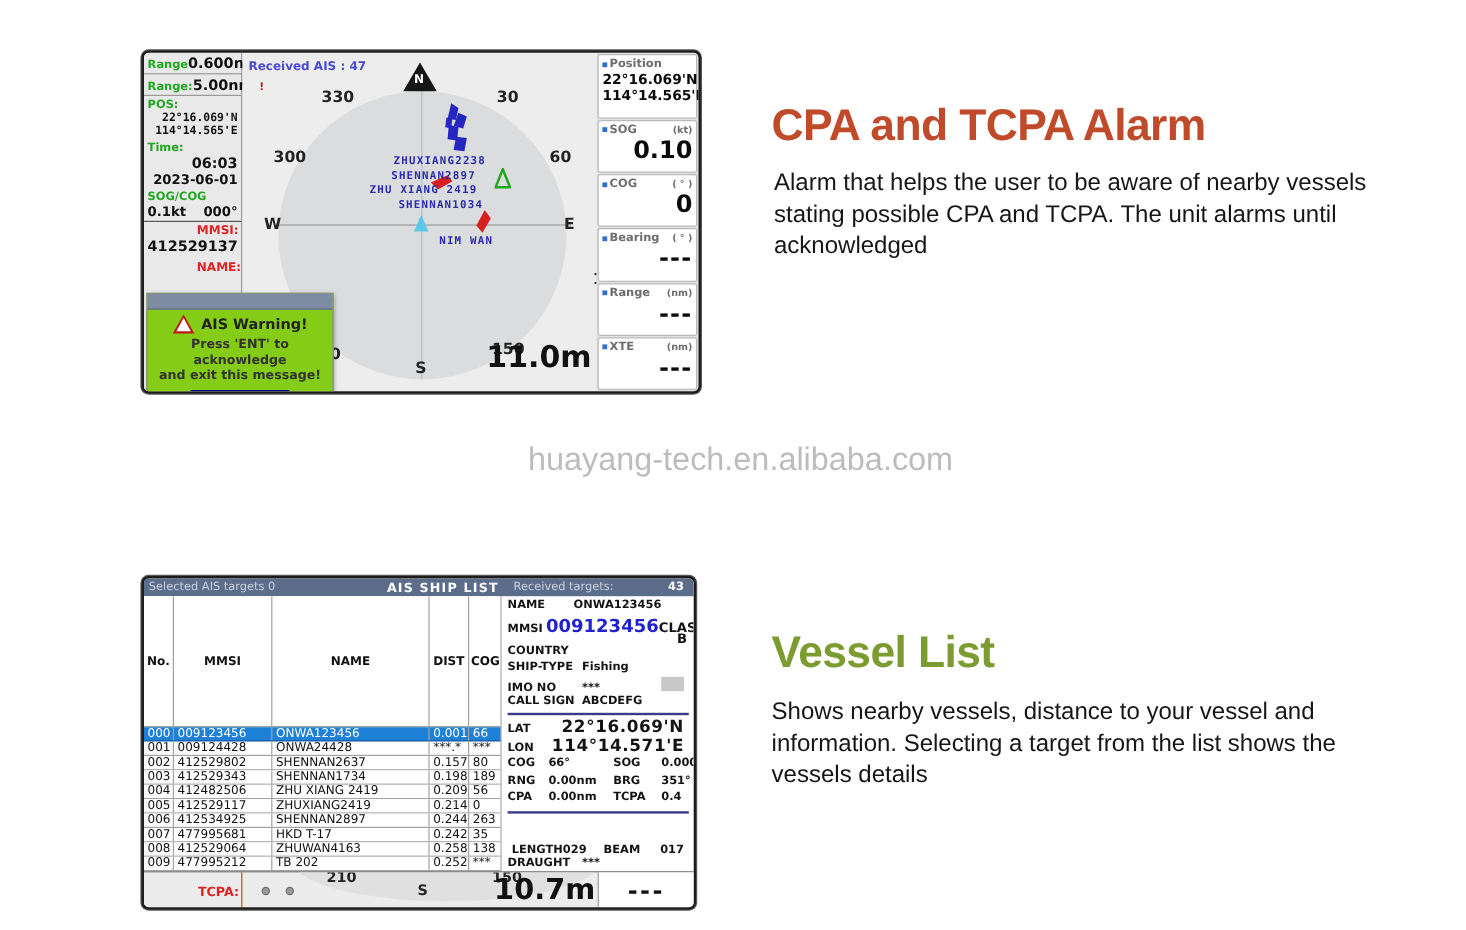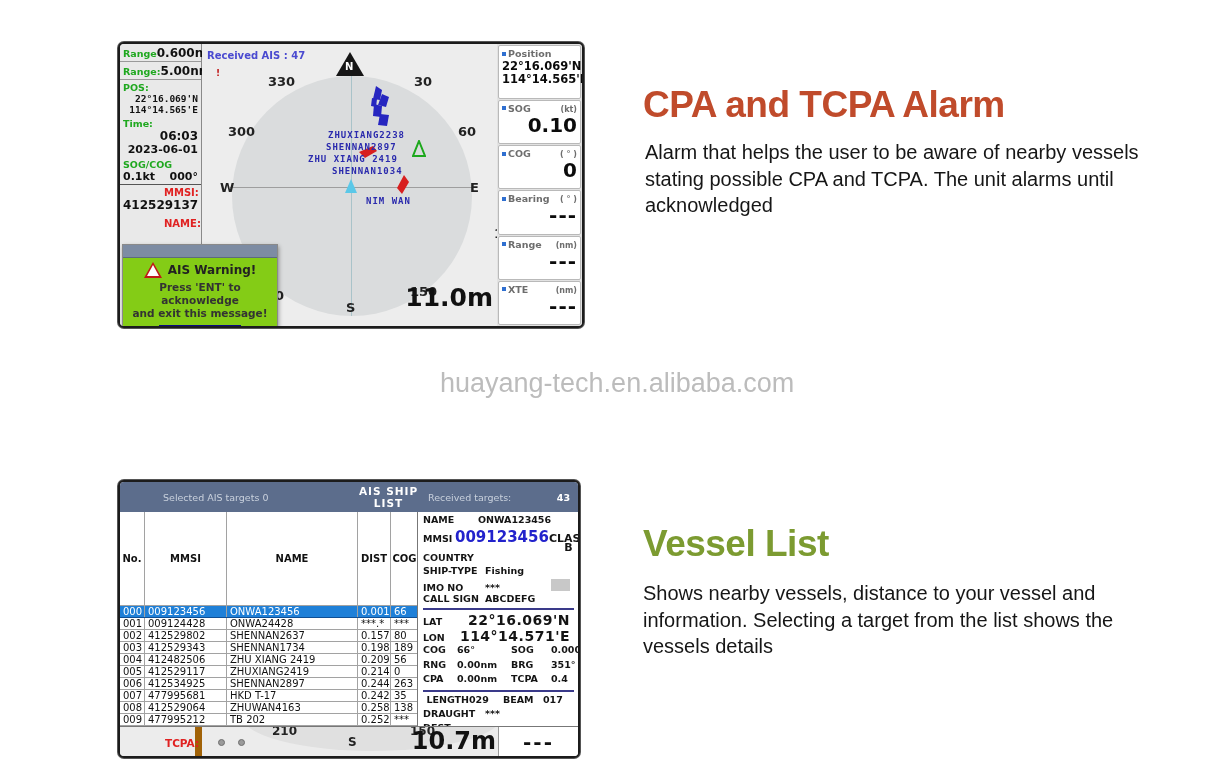--- a/index.html
+++ b/index.html
@@ -63,21 +63,21 @@
   
   .sec-title { position:absolute; font-family:"Liberation Sans","DejaVu Sans",sans-serif; font-size:37px; font-weight:800; letter-spacing:-0.5px; }
   #title1 { left:643px; top:84px; color:#c04b2b; }
   #title2 { left:643px; top:523px; color:#7c9b31; }
   .sec-body { position:absolute; width:494px; font-size:20px; color:#161616; line-height:26.5px; font-family:"Liberation Sans","DejaVu Sans",sans-serif; }
   #body1 { left:645px; top:139px; }
   #body2 { left:643px; top:580px; }
   .watermark { position:absolute; left:440px; top:368px; font-size:27px; color:#bcbcbc; font-family:"Liberation Sans","DejaVu Sans",sans-serif; }
 
   
-  .sl-header { height:30px; background:#5c6d8c; display:flex; align-items:center; font-size:9.5px; flex:none;padding-left:39px; }
+  .sl-header { height:15px; background:#5c6d8c; display:flex; align-items:center; font-size:9.5px; flex:none; }
   .sl-h-left { color:#c9d1dd; width:190px; padding-left:4px; }
   .sl-h-center { color:#fff; font-weight:700; flex:1; text-align:center; font-size:10.5px; letter-spacing:1px; }
   .sl-h-right { color:#c9d1dd; width:150px; display:flex; justify-content:space-between; padding-right:8px; }
   .sl-h-rv { color:#fff; font-weight:700; }
   .sl-main { flex:1; display:flex; min-height:0; }
   .stable { width:298px; flex:none; display:flex; flex-direction:column; background:#fff; border-right:1px solid #777; }
   .srow { display:flex; flex:1; border-bottom:1px solid #a2a2a2; background:#fff; color:#111; }
   .srow.head { font-weight:700; }
   .srow.sel { background:#1f80d8; color:#fff; border-bottom:1px solid #0f4f94; }
   .scell { padding:0 3px; font-size:10px; display:flex; align-items:center; border-right:1px solid #a2a2a2; overflow:hidden; white-space:nowrap; }
@@ -97,25 +97,25 @@
   .class-blk { text-align:center; font-size:11px; line-height:9px; padding-right:2px; }
   .gray-box { width:19px; height:12px; background:#c8c8c8; margin-left:auto; margin-right:4px; }
   .d-div { border-top:2px solid #3a3a8a; margin:2px 0 2px 0; }
   .coord-row { display:flex; align-items:baseline; }
   .coord-val { flex:1; text-align:right; font-size:14px; letter-spacing:0.5px; padding-right:4px; }
   .quad { display:flex; min-height:14.5px; align-items:baseline; }
   .q1 { width:34px; flex:none; }
   .q2 { width:54px; flex:none; }
   .q3 { width:40px; flex:none; }
   .q4 { flex:1; }
-  .q4.r { text-align:left; padding-right:4px; }
+  .q4.r { text-align:right; padding-right:4px;margin-top:23px; }
 
   
   .sl-footer { height:30px; flex:none; display:flex; border-top:1px solid #777; background:#ececec; }
-  .f-tcpa { width:82px; flex:none; border-right:7px solid #a16207; padding:5px 0 0 4px; }
+  .f-tcpa { width:82px; flex:none; border-right:1px solid #a16207; padding:5px 0 0 4px; }
   .f-main { flex:1; position:relative; overflow:hidden; }
   .f-arc { position:absolute; left:40px; top:-46px; width:260px; height:70px; border-radius:50%; background:#e0e0e0; }
   .f-tick { position:absolute; font-weight:700; font-size:12px; color:#222; }
   .f-dot { position:absolute; width:7px; height:7px; border-radius:50%; background:#9a9a9a; border:1px solid #6f6f6f; }
   .f-depth { position:absolute; right:2px; bottom:1px; font-size:24px; font-weight:800; color:#111; }
   .f-dash-box { width:80px; flex:none; background:#fff; border-left:1px solid #999; display:flex; align-items:center; justify-content:center; font-size:20px; font-weight:800; letter-spacing:2px; color:#111; }
 </style>
 </head>
 <body>
 

